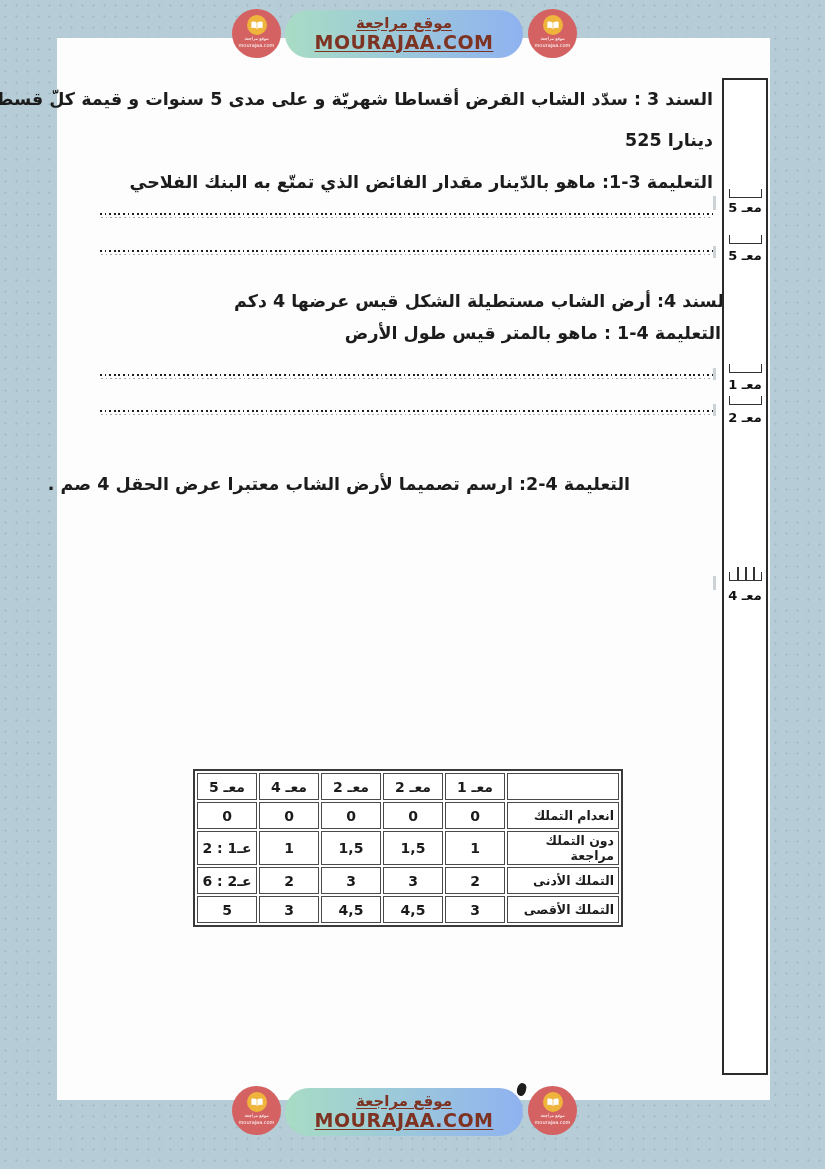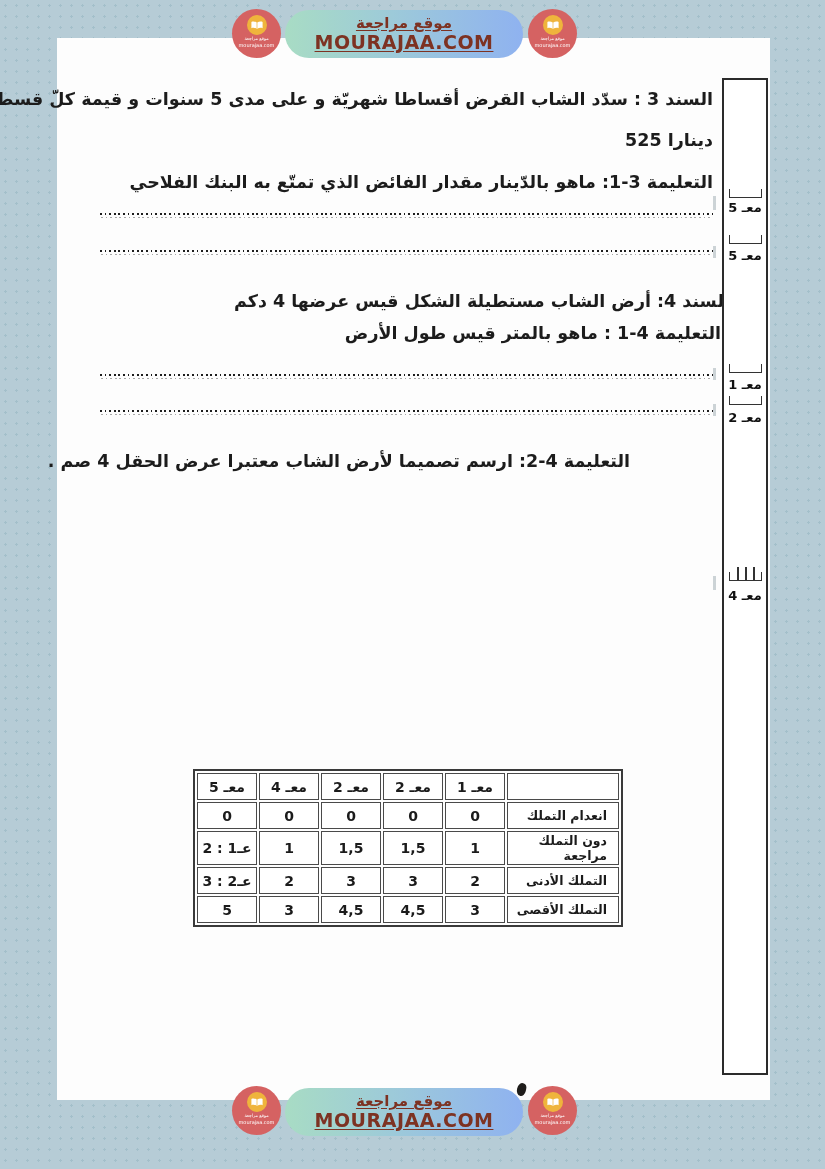--- a/index.html
+++ b/index.html
@@ -90,21 +90,21 @@
   table.grading {
     position:absolute; left:193px; top:769px;
     border:2px solid #3a3a3a; border-collapse:separate; border-spacing:2.5px;
     background:#fefefe; z-index:2;
   }
   table.grading td {
     border:1px solid #4a4a4a; height:27px; text-align:center; vertical-align:middle;
     font-weight:bold; font-size:14px; padding:1px 3px; background:#fff;
   }
   table.grading td.rowlbl {
-    width:112px; text-align:right; font-size:12.5px; padding-right:11px;
+    width:112px; text-align:right; font-size:12.5px; padding-right:4px;
   }
   table.grading td.num { width:60px; }
   .ink-mark {
     position:absolute; left:517px; top:1083px; width:9px; height:13px;
     background:#1f1d1b; border-radius:50% 40% 45% 50%; transform:rotate(14deg); z-index:5;
   }
 </style>
 </head>
 <body>
 
@@ -145,21 +145,21 @@
 
 <div class="dots" style="top:213px; left:100px; width:613px;"></div>
 <div class="dots" style="top:250px; left:100px; width:613px;"></div>
 
 <div class="tline" style="top:291px; right:95px;">السند 4: أرض الشاب مستطيلة الشكل قيس عرضها 4 دكم</div>
 <div class="tline" style="top:323px; right:104px;">التعليمة 4-1 : ماهو بالمتر قيس طول الأرض</div>
 
 <div class="dots" style="top:374px; left:100px; width:613px;"></div>
 <div class="dots" style="top:410px; left:100px; width:613px;"></div>
 
-<div class="tline" style="top:451px; right:195px;">التعليمة 4-2: ارسم تصميما لأرض الشاب معتبرا عرض الحقل 4 صم .</div>
+<div class="tline" style="top:474px; right:195px;">التعليمة 4-2: ارسم تصميما لأرض الشاب معتبرا عرض الحقل 4 صم .</div>
 
 <div class="ghost" style="left:713px; top:196px; height:14px;"></div>
 <div class="ghost" style="left:713px; top:246px; height:12px;"></div>
 <div class="ghost" style="left:713px; top:368px; height:12px;"></div>
 <div class="ghost" style="left:713px; top:404px; height:12px;"></div>
 <div class="ghost" style="left:713px; top:576px; height:14px;"></div>
 
 <div class="margin-col">
   <div class="bracket" style="top:109px;"></div>
   <div class="mark-label" style="top:120px;">معـ 5</div>
@@ -206,21 +206,21 @@
     <td class="num">1,5</td>
     <td class="num">1</td>
     <td class="num">عـ1 : 2</td>
   </tr>
   <tr>
     <td class="rowlbl">التملك الأدنى</td>
     <td class="num">2</td>
     <td class="num">3</td>
     <td class="num">3</td>
     <td class="num">2</td>
-    <td class="num">عـ2 : 3</td>
+    <td class="num">عـ2 : 6</td>
   </tr>
   <tr>
     <td class="rowlbl">التملك الأقصى</td>
     <td class="num">3</td>
     <td class="num">4,5</td>
     <td class="num">4,5</td>
     <td class="num">3</td>
     <td class="num">5</td>
   </tr>
 </tbody>

